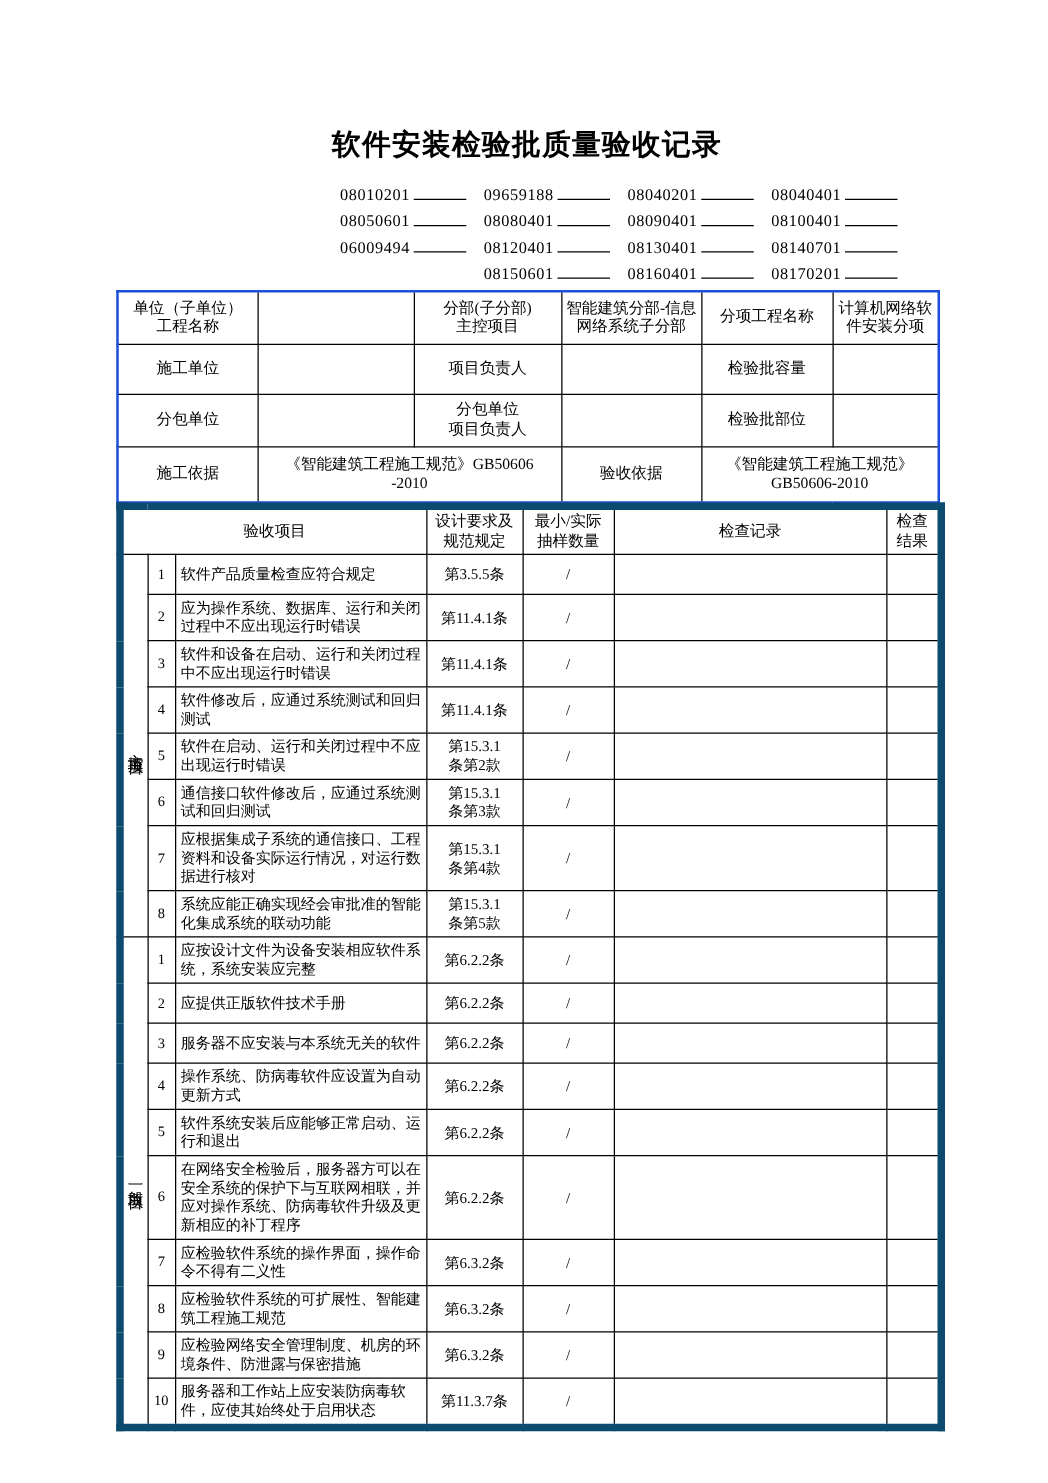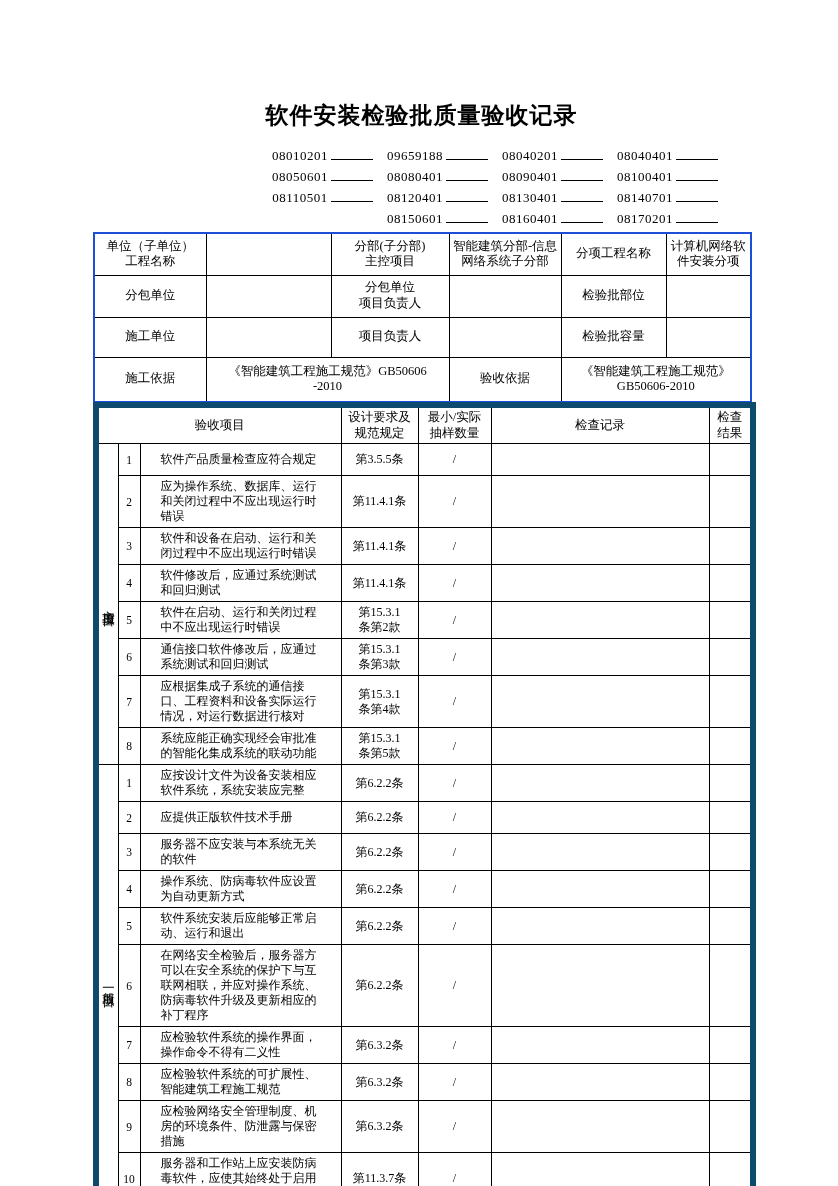--- a/index.html
+++ b/index.html
@@ -65,21 +65,21 @@
     padding: 2px 3px;
     overflow: hidden;
   }
   .info-table { border: 2px solid #1d4ed8; }
   .info-table td { font-size: 12.5px; }
   .items-table { border: 6px solid #0c4a6e; margin-top: -1px; }
   .items-table thead td { height: 35px; font-size: 12.5px; }
   .prewrap { white-space: pre-line; }
   .desc-cell {
     text-align: left;
-    padding: 3px 20px;
+    padding: 3px 4px;
     min-height: 26px;
   }
   .items-table tbody td { min-height: 30px; }
   .items-table tbody tr { height: 32px; }
   .num-cell { font-size: 11.5px; padding: 2px 1px; }
   .spec-cell { font-size: 12px; }
   .sample-cell { font-size: 12px; }
   .cat-cell { padding: 0; }
   .vtext {
     writing-mode: vertical-lr;
@@ -104,21 +104,21 @@
         <span class="code-cell"><span>08040201</span><span class="code-line"></span></span>
         <span class="code-cell"><span>08040401</span><span class="code-line"></span></span>
       </div>
       <div class="code-row">
         <span class="code-cell"><span>08050601</span><span class="code-line"></span></span>
         <span class="code-cell"><span>08080401</span><span class="code-line"></span></span>
         <span class="code-cell"><span>08090401</span><span class="code-line"></span></span>
         <span class="code-cell"><span>08100401</span><span class="code-line"></span></span>
       </div>
       <div class="code-row">
-        <span class="code-cell"><span>08110501</span><span class="code-line"></span></span>
+        <span class="code-cell"><span>06009494</span><span class="code-line"></span></span>
         <span class="code-cell"><span>08120401</span><span class="code-line"></span></span>
         <span class="code-cell"><span>08130401</span><span class="code-line"></span></span>
         <span class="code-cell"><span>08140701</span><span class="code-line"></span></span>
       </div>
       <div class="code-row">
         <span class="code-cell"></span>
         <span class="code-cell"><span>08150601</span><span class="code-line"></span></span>
         <span class="code-cell"><span>08160401</span><span class="code-line"></span></span>
         <span class="code-cell"><span>08170201</span><span class="code-line"></span></span>
       </div>
@@ -137,35 +137,35 @@
         <tr style="height:42px">
       <td class="prewrap">单位（子单位）
 工程名称</td>
       <td></td>
       <td class="prewrap">分部(子分部)
 主控项目</td>
       <td>智能建筑分部-信息网络系统子分部</td>
       <td>分项工程名称</td>
       <td>计算机网络软件安装分项</td>
     </tr>
+    <tr style="height:40px">
+      <td>施工单位</td>
+      <td></td>
+      <td>项目负责人</td>
+      <td></td>
+      <td>检验批容量</td>
+      <td></td>
+    </tr>
     <tr style="height:42px">
       <td>分包单位</td>
       <td></td>
       <td class="prewrap">分包单位
 项目负责人</td>
       <td></td>
       <td>检验批部位</td>
-      <td></td>
-    </tr>
-    <tr style="height:40px">
-      <td>施工单位</td>
-      <td></td>
-      <td>项目负责人</td>
-      <td></td>
-      <td>检验批容量</td>
       <td></td>
     </tr>
     <tr style="height:45px">
       <td>施工依据</td>
       <td colspan="2" class="prewrap">《智能建筑工程施工规范》GB50606
 -2010</td>
       <td>验收依据</td>
       <td colspan="2" class="prewrap">《智能建筑工程施工规范》
 GB50606-2010</td>
     </tr>

